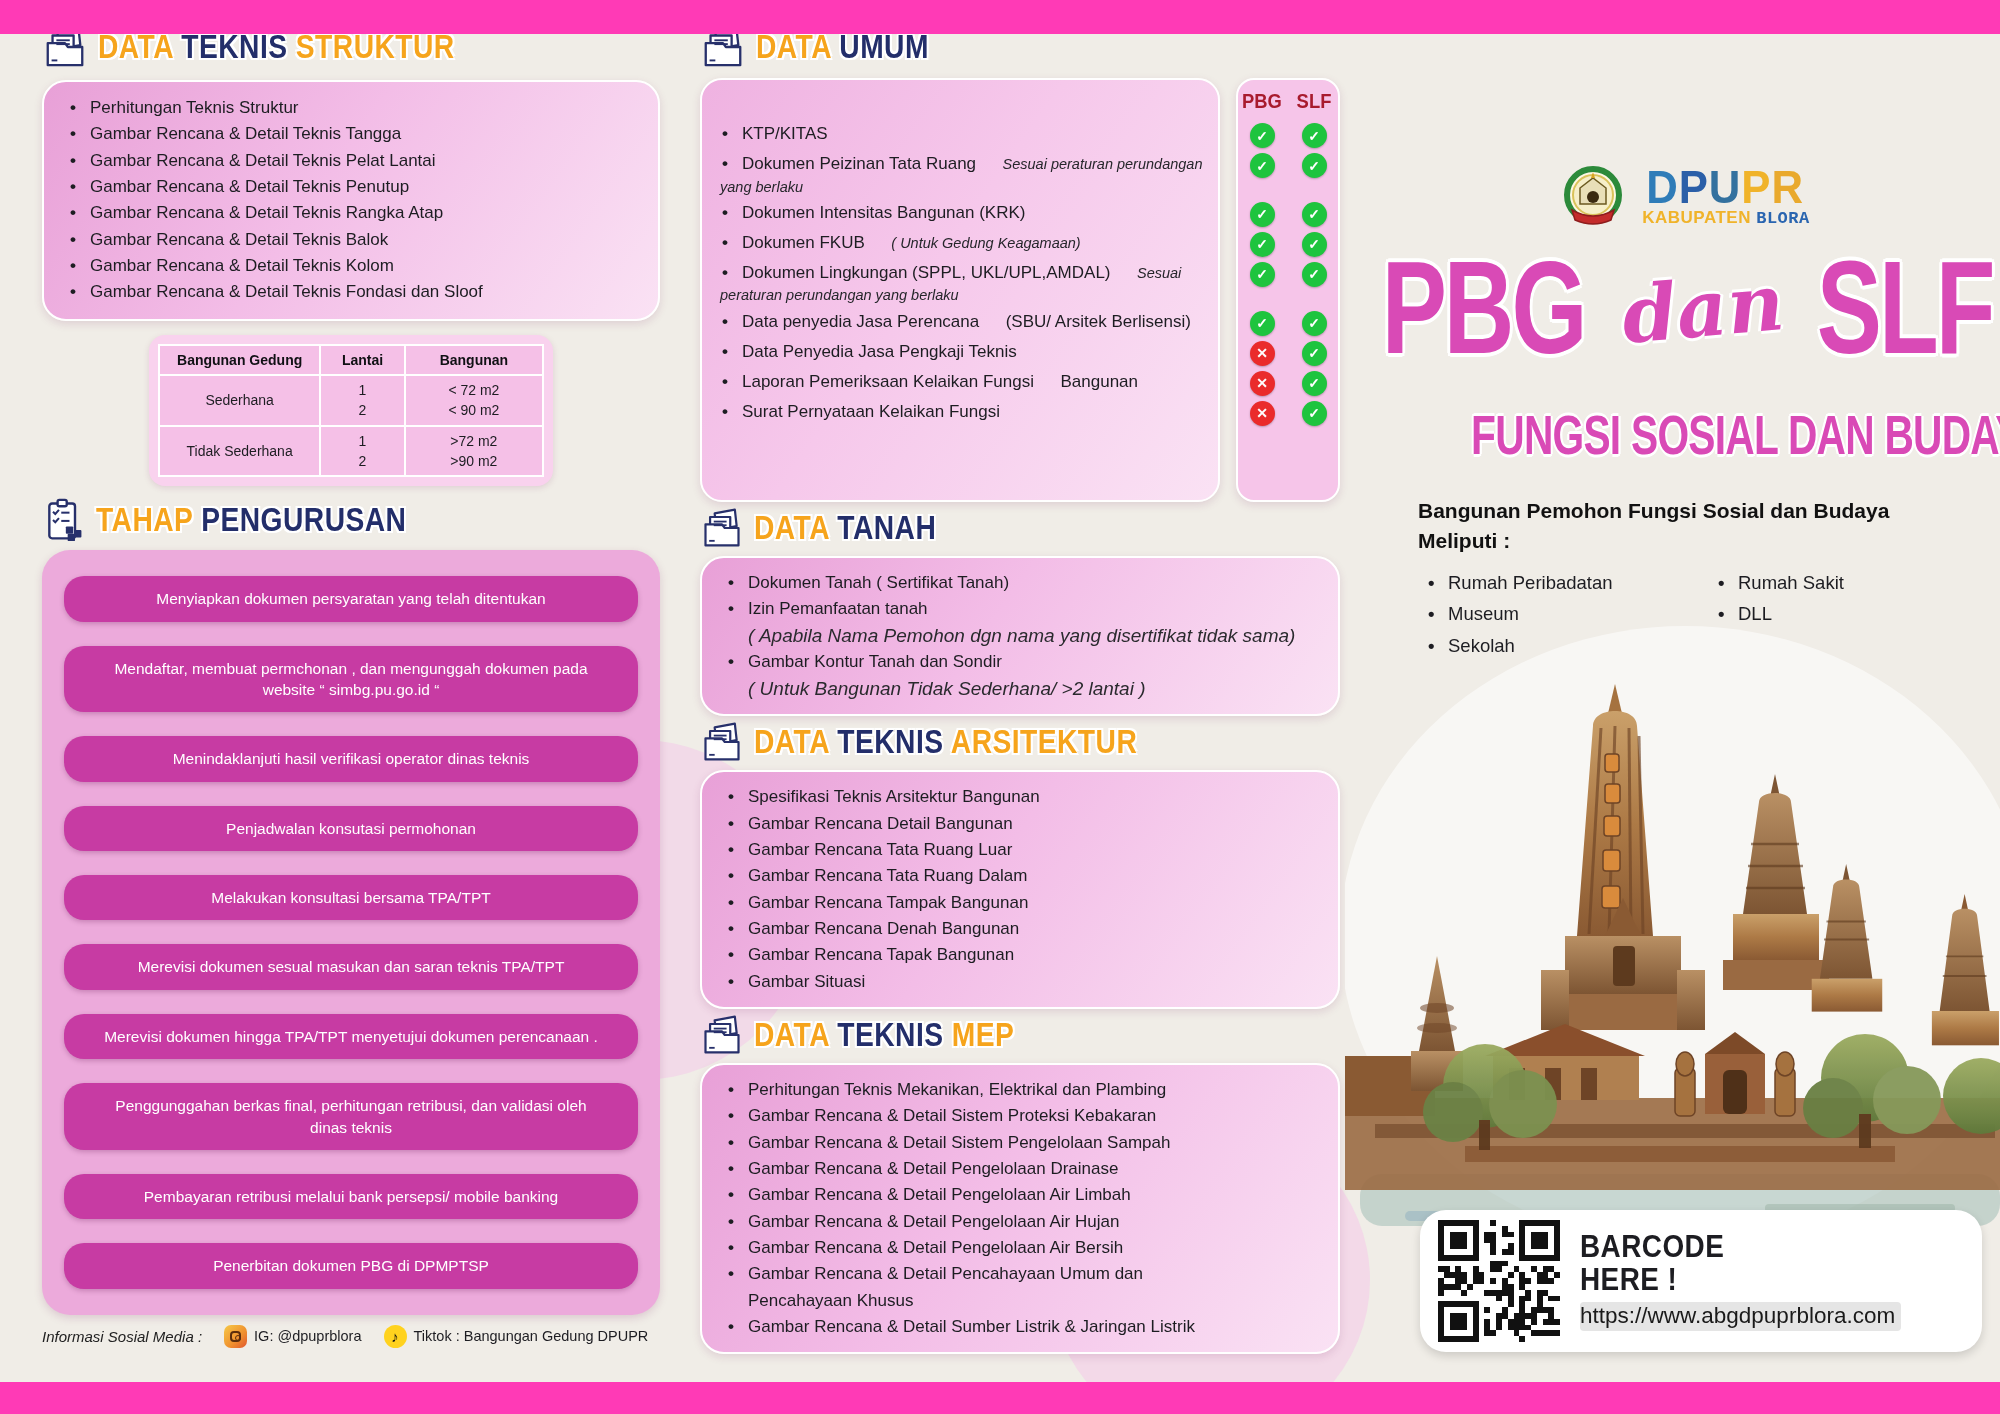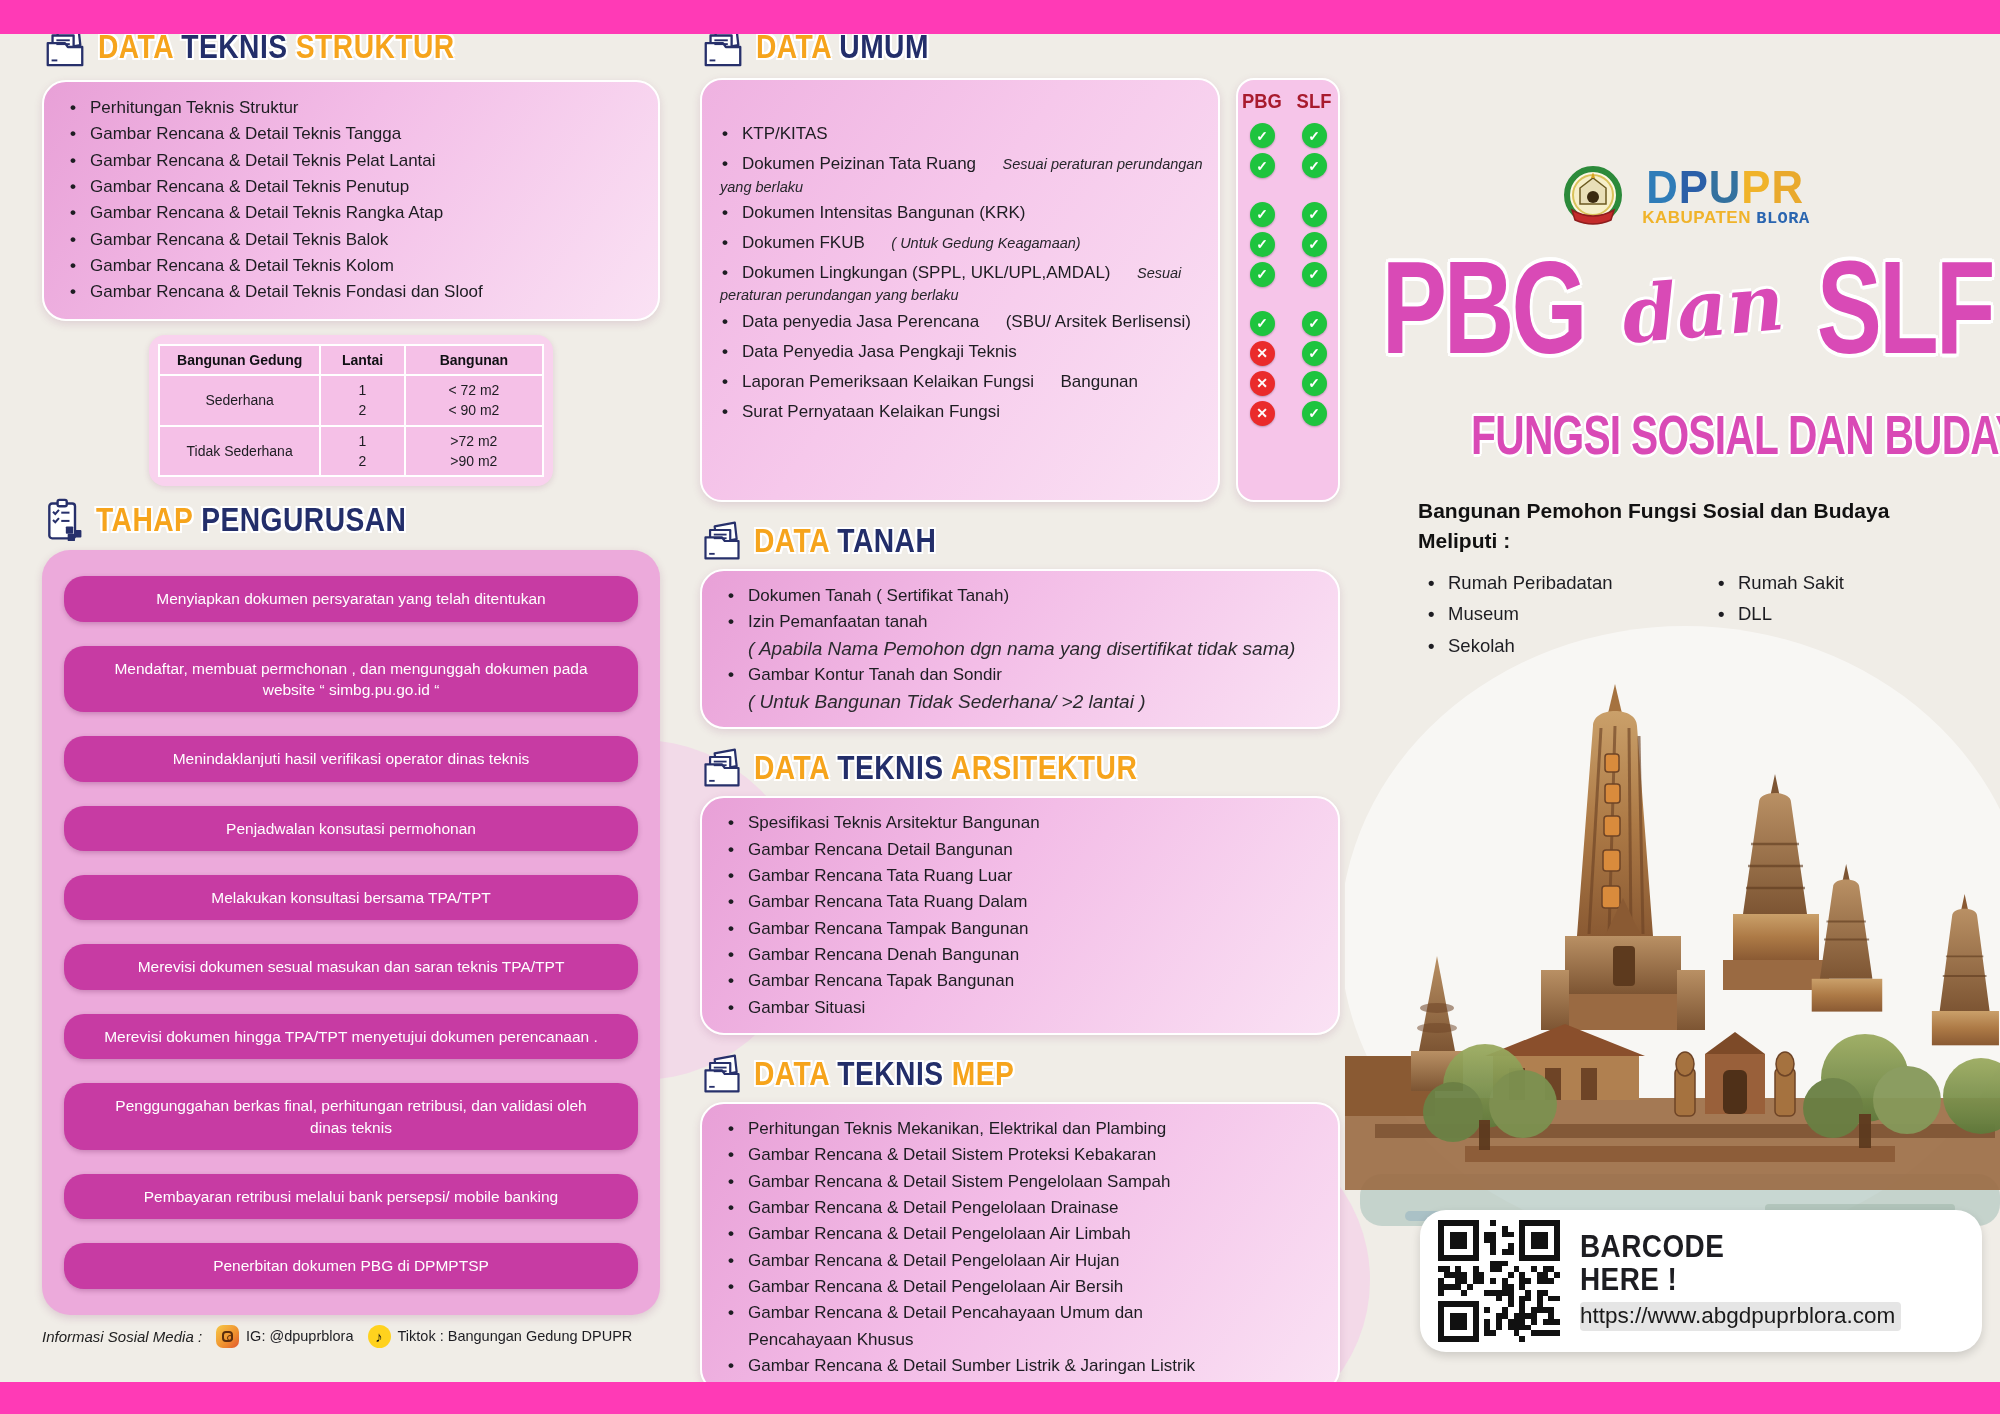--- a/index.html
+++ b/index.html
@@ -42,21 +42,21 @@
   #tbl{width:100%;border-collapse:collapse;}
   #tbl th,#tbl td{border:2px solid #fff;background:#f5c0e7;font-size:14px;padding:4px 6px;
     text-align:center;vertical-align:middle;white-space:pre-line;line-height:1.45;}
   #tbl th{font-weight:700;color:#101014;}
   #tahap-hdr{margin-top:12px;}
   #stage{margin-top:8px;background:var(--stage);border-radius:28px;padding:26px 22px;
     display:flex;flex-direction:column;gap:24px;box-shadow:0 3px 8px rgba(120,40,100,.18);}
   .stepbtn{background:var(--btn);color:#fff;border-radius:20px;padding:12px 34px;
     display:flex;align-items:center;justify-content:center;text-align:center;
     font-size:15.5px;line-height:1.38;box-shadow:0 2px 5px rgba(90,10,70,.25);}
-  #social{margin-top:10px;display:flex;align-items:center;gap:14px;font-size:15px;}
+  #social{margin-top:10px;display:flex;align-items:center;gap:22px;font-size:15px;}
   #social .lbl{font-style:italic;color:#222;}
   .soc-item{display:flex;align-items:center;gap:7px;font-size:14.5px;}
   .ig-ic{width:23px;height:23px;border-radius:7px;background:linear-gradient(135deg,#f7c948,#ef8f2e 60%,#e0562e);
     display:flex;align-items:center;justify-content:center;}
   .ig-ic i{display:block;width:11px;height:11px;border:2px solid #5b2d0c;border-radius:4px;position:relative;}
   .ig-ic i::after{content:"";position:absolute;left:2.5px;top:2.5px;width:4px;height:4px;border:1.5px solid #5b2d0c;border-radius:50%;}
   .tt-ic{width:23px;height:23px;border-radius:50%;background:#ffd21e;color:#111;
     display:flex;align-items:center;justify-content:center;font-weight:700;font-size:15px;}
 
   
@@ -78,21 +78,21 @@
   .urow-text .main::before{content:"•";position:absolute;left:2px;font-weight:700;}
   .urow-text .cont{padding-left:22px;font-size:17px;line-height:1.45;}
   .urow-text .sub{padding-left:22px;font-style:italic;font-size:14.5px;line-height:1.4;color:#26262b;}
   .spacer16{width:16px;}
   .mark-cell{width:52px;display:flex;justify-content:center;padding-top:2px;}
   .mark{width:25px;height:25px;border-radius:50%;color:#fff;font-weight:800;font-size:14px;
     display:flex;align-items:center;justify-content:center;box-shadow:0 1px 2px rgba(0,0,0,.25);}
   .mark.check{background:var(--check);}
   .mark.cross{background:var(--cross);}
   .mid-box{margin-top:6px;padding:12px 18px;}
-  .mid-hdr{margin-top:17px;}
+  .mid-hdr{margin-top:4px;}
 
   
   #right{position:absolute;left:1370px;top:0;width:630px;height:1414px;z-index:1;}
   #logo-row{position:absolute;top:164px;left:0;right:0;display:flex;justify-content:center;
     align-items:center;gap:16px;}
   #dpupr-block{text-align:left;}
   #dpupr-letters{font-weight:800;font-size:46px;letter-spacing:1px;line-height:.95;
     display:inline-block;transform:scaleX(.95);}
   #dpupr-sub{font-weight:800;font-size:17px;letter-spacing:.5px;margin-top:-2px;}
   #dpupr-sub .kab{color:#f0b32a;} #dpupr-sub .blo{color:#2a65b0;font-family:Liberation Mono, monospace;}

